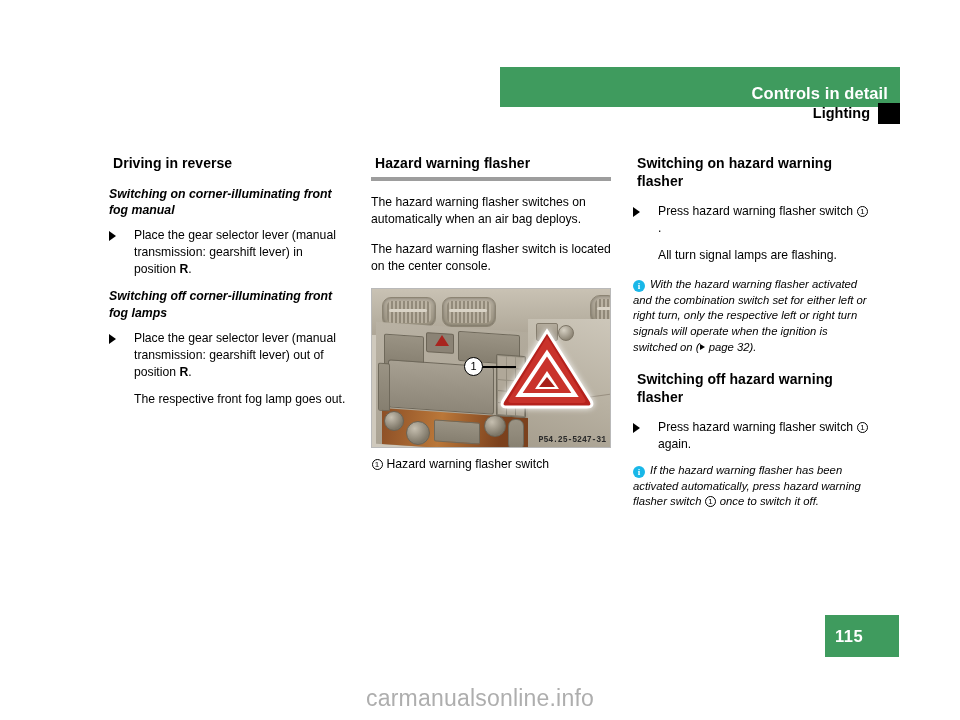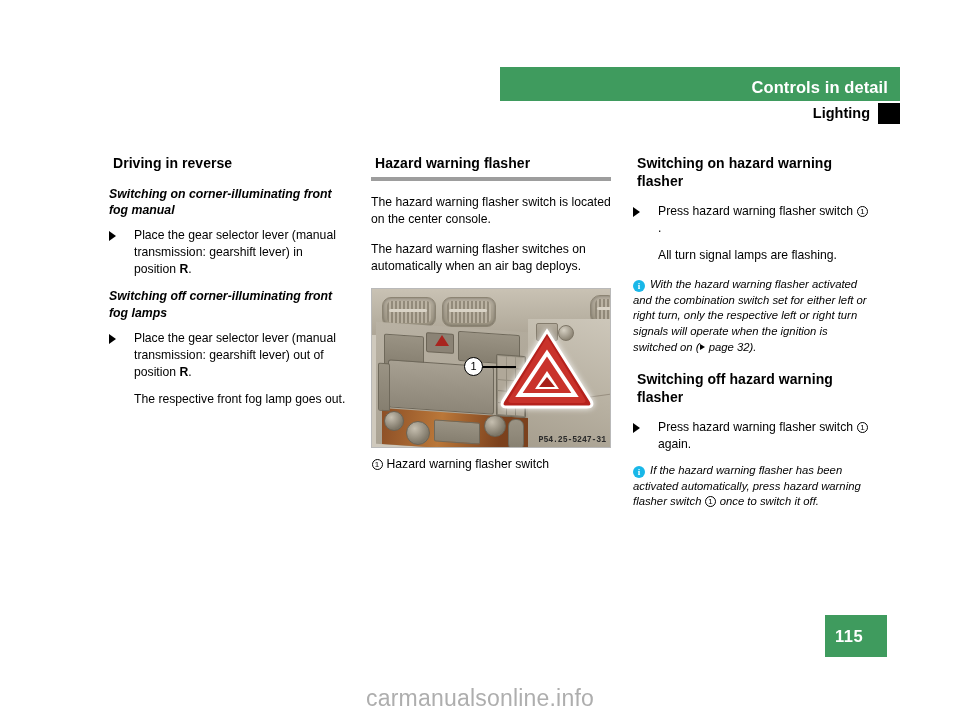--- a/index.html
+++ b/index.html
@@ -15,21 +15,21 @@
     overflow: hidden;
     position: relative;
   }
 
   
   .header-bar {
     position: absolute;
     left: 500px;
     top: 67px;
     width: 400px;
-    height: 34px;
+    height: 40px;
     background: #3f9b5e;
     box-sizing: border-box;
   }
   .header-bar-title {
     position: absolute;
     right: 12px;
     bottom: 4px;
     color: #ffffff;
     font-size: 16.5px;
     font-weight: bold;
@@ -350,21 +350,21 @@
     width: 34px; height: 2px;
     background: #000000;
     z-index: 4;
   }
 
   
   .page-number {
     position: absolute;
     left: 825px;
     top: 615px;
-    width: 62px;
+    width: 74px;
     height: 42px;
     background: #3f9b5e;
     color: #ffffff;
     font-size: 16.5px;
     font-weight: bold;
     display: flex;
     align-items: center;
     padding-left: 10px;
     box-sizing: border-box;
     letter-spacing: 0.5px;
@@ -412,22 +412,22 @@
       <span class="tri"></span><span>Place the gear selector lever (manual transmission: gearshift lever) out of position </span><span class="bold">R</span><span>.</span>
     </div>
 
     <div class="sub-para">The respective front fog lamp goes out.</div>
   </div>
 
   <div class="col">
     <h2 class="sec-title ruled">Hazard warning flasher</h2>
     <div class="rule"></div>
 
+    <p class="body">The hazard warning flasher switches on automatically when an air bag deploys.</p>
     <p class="body">The hazard warning flasher switch is located on the center console.</p>
-    <p class="body">The hazard warning flasher switches on automatically when an air bag deploys.</p>
 
     <div class="figure">
       <div class="fig-img">
         <div class="dash-top"></div>
         <div class="vent vent-l">
             <div class="slats"></div>
           </div>
         <div class="vent vent-r">
             <div class="slats"></div>
           </div>

